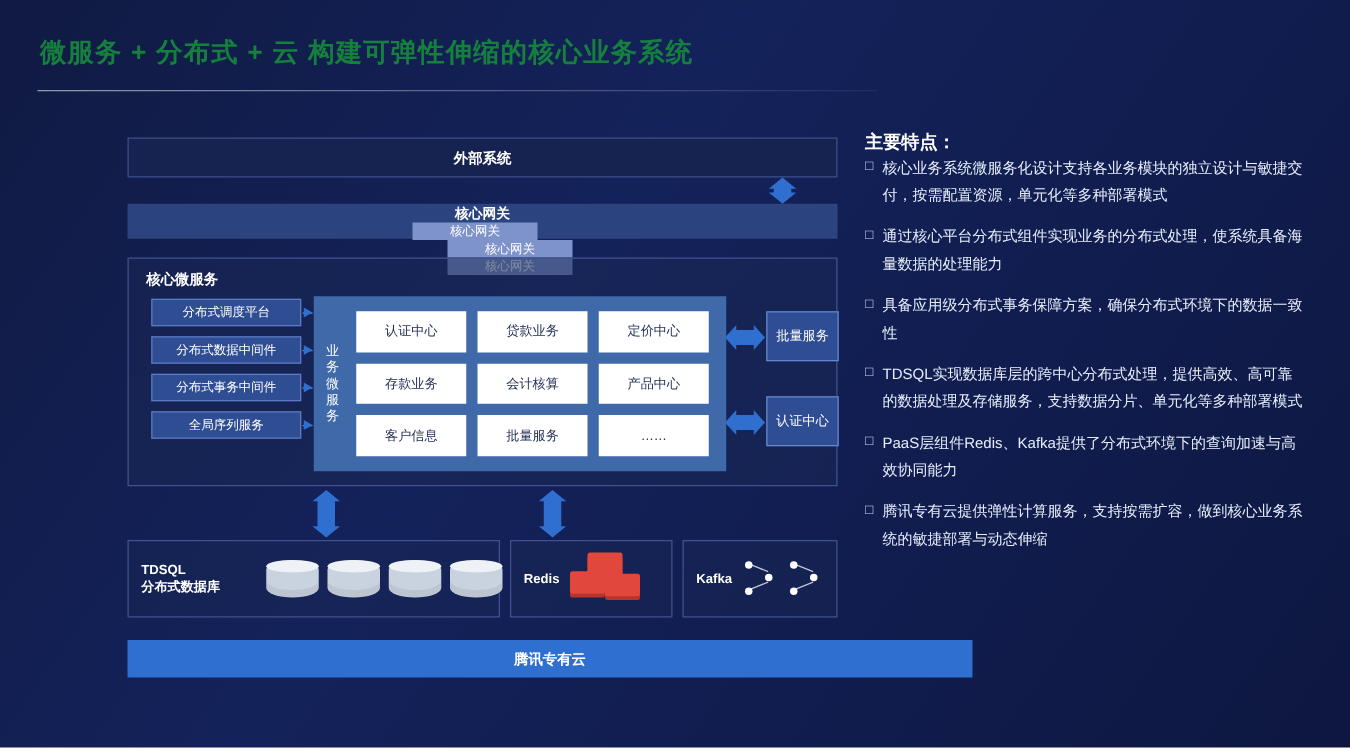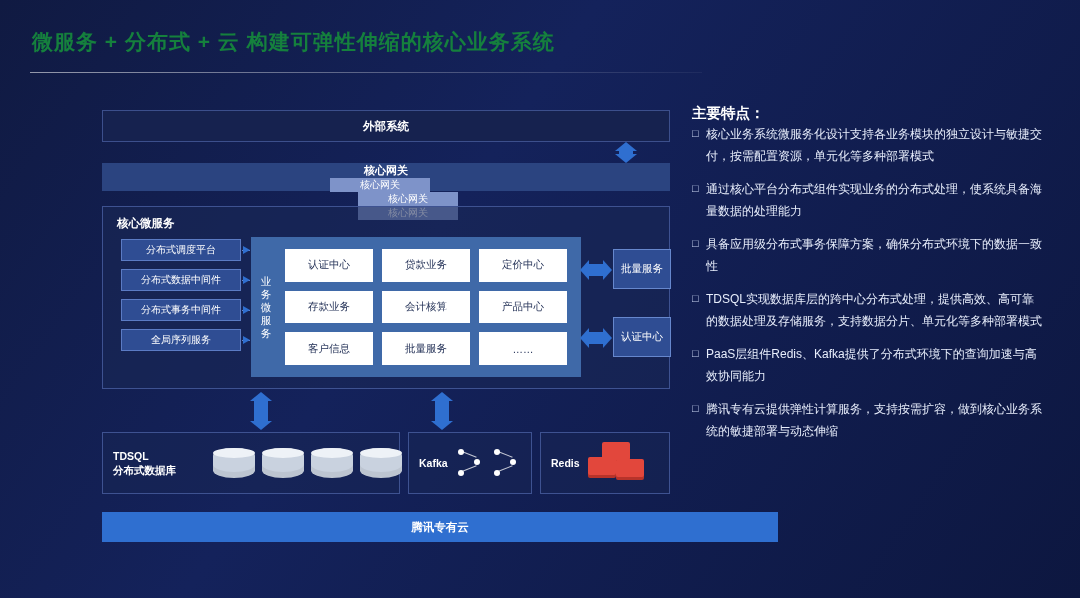--- a/index.html
+++ b/index.html
@@ -296,44 +296,44 @@
         <span>分布式数据库</span>
       </div>
       <div class="cyl-wrap">
         <div class="cyl"></div>
         <div class="cyl"></div>
         <div class="cyl"></div>
         <div class="cyl"></div>
       </div>
     </div>
 
+    <div class="data-box db-redis">
+      <div class="box-label">Redis</div>
+      <div class="redis-icons">
+        <div class="cube a"></div>
+        <div class="cube b"></div>
+        <div class="cube c"></div>
+      </div>
+    </div>
+
     <div class="data-box db-kafka">
       <div class="box-label">Kafka</div>
       <div class="kafka-icons">
         <div class="kdot" style="left:4px; top:6px;"></div>
         <div class="kdot" style="left:4px; top:27px;"></div>
         <div class="kdot" style="left:20px; top:16px;"></div>
         <div class="kline" style="left:8px; top:11px; width:15px; transform:rotate(22deg);"></div>
         <div class="kline" style="left:8px; top:25px; width:15px; transform:rotate(-22deg);"></div>
         <div class="kdot" style="left:40px; top:6px;"></div>
         <div class="kdot" style="left:40px; top:27px;"></div>
         <div class="kdot" style="left:56px; top:16px;"></div>
         <div class="kline" style="left:44px; top:11px; width:15px; transform:rotate(22deg);"></div>
         <div class="kline" style="left:44px; top:25px; width:15px; transform:rotate(-22deg);"></div>
       </div>
     </div>
-
-    <div class="data-box db-redis">
-      <div class="box-label">Redis</div>
-      <div class="redis-icons">
-        <div class="cube a"></div>
-        <div class="cube b"></div>
-        <div class="cube c"></div>
-      </div>
-    </div>
   </div>
 
   <div class="cloud-bar">腾讯专有云</div>
 </div>
 
 <div class="features">
   <div class="features-title">主要特点：</div>
 
   <div class="feat">
     <div class="feat-marker">□</div>

